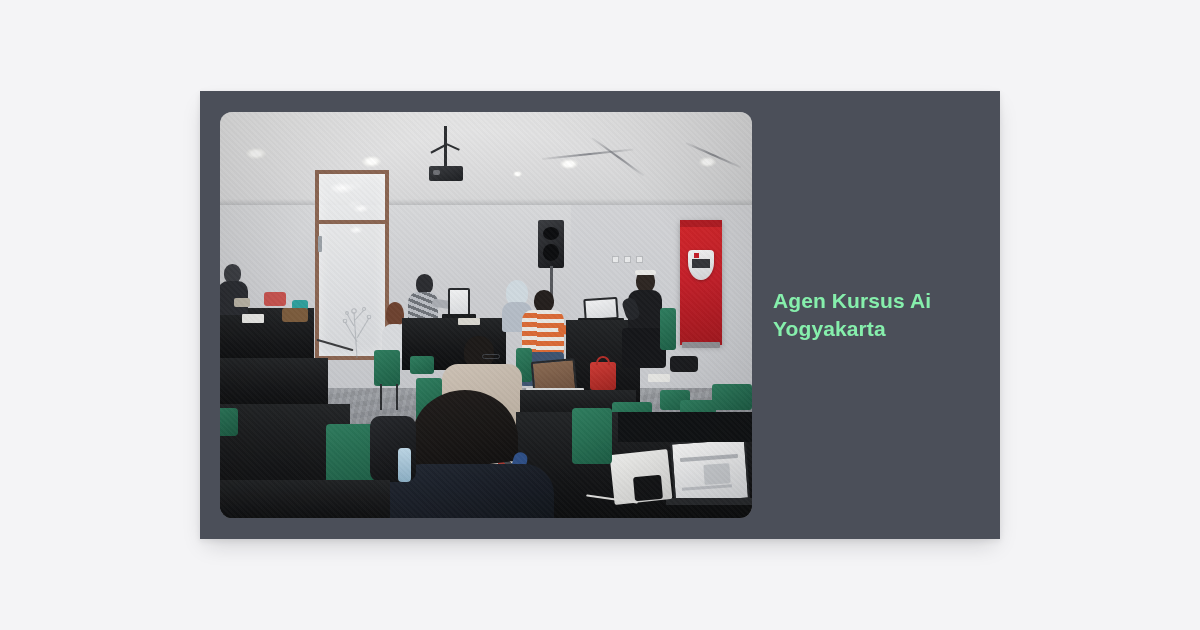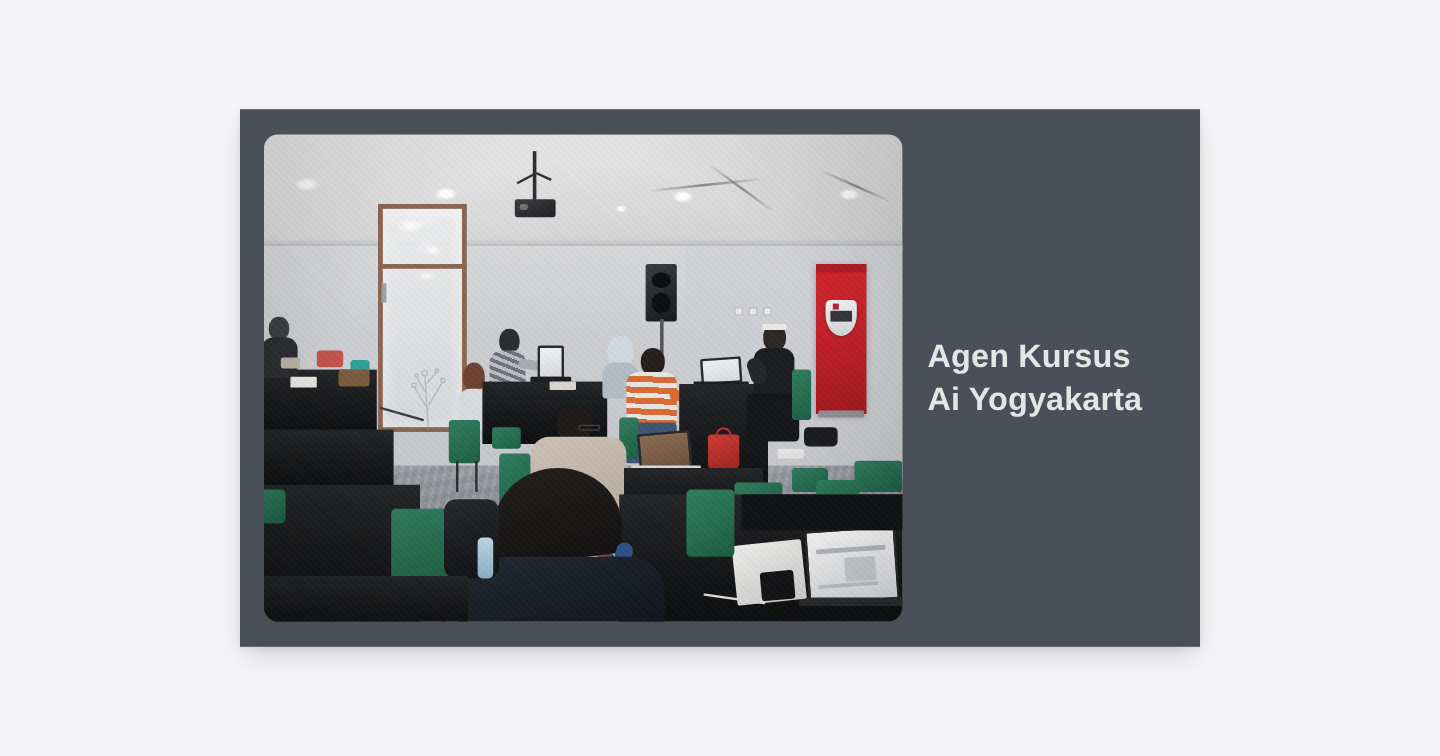--- a/index.html
+++ b/index.html
@@ -256,22 +256,22 @@
   
   .text-panel {
     flex: 1 1 auto;
     height: 100%;
     display: flex;
     align-items: center;
     padding-left: 21px;
     padding-right: 24px;
   }
   .card-title {
-    color: #e5e5e5;
-    font-size: 27px;
+    color: #86efac;
+    font-size: 21px;
     line-height: 1.34;
     font-weight: bold;
     letter-spacing: 0.1px;
   }
 </style>
 </head>
 <body>
 
 <div class="card">
 

